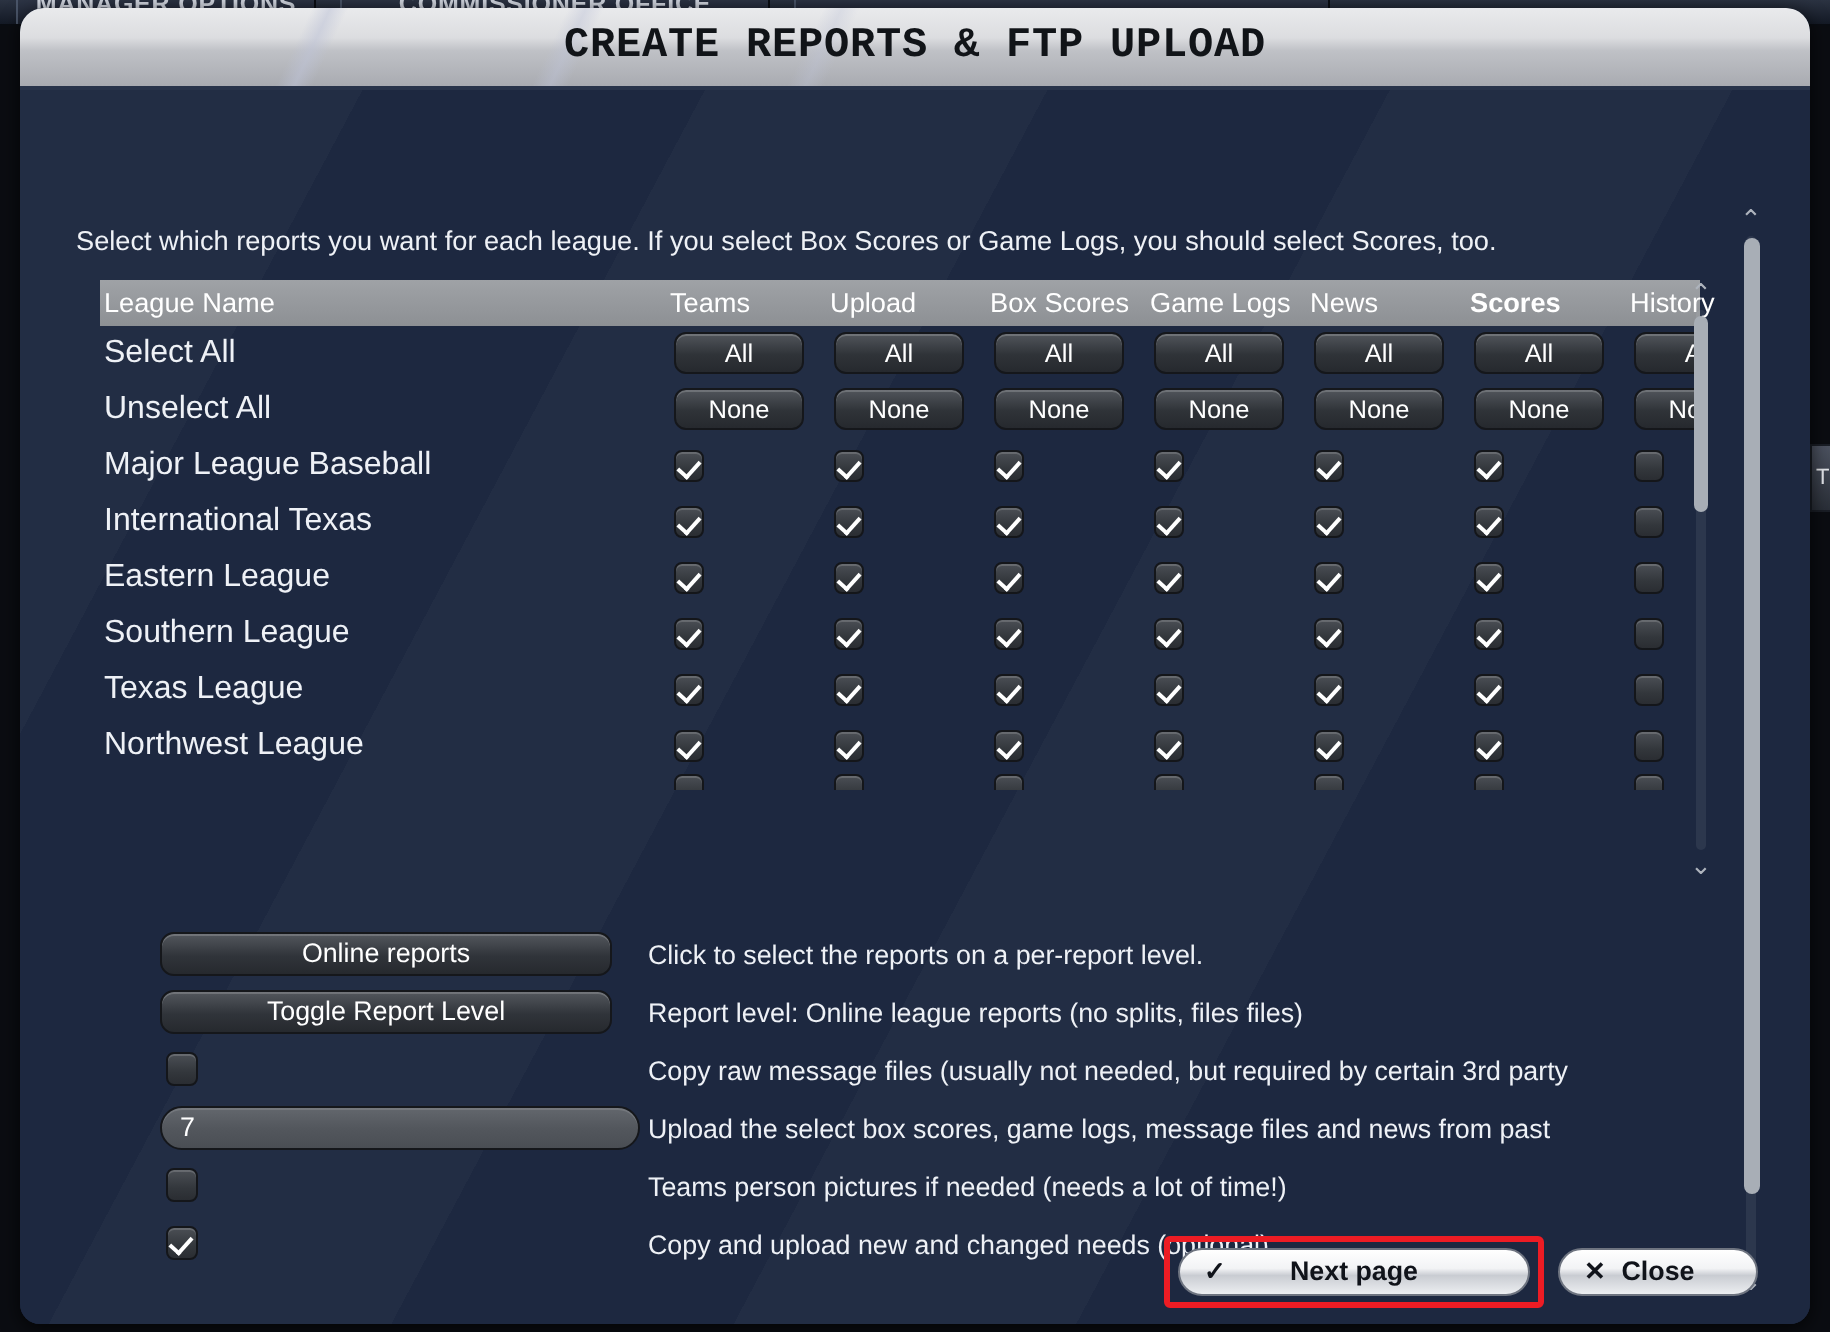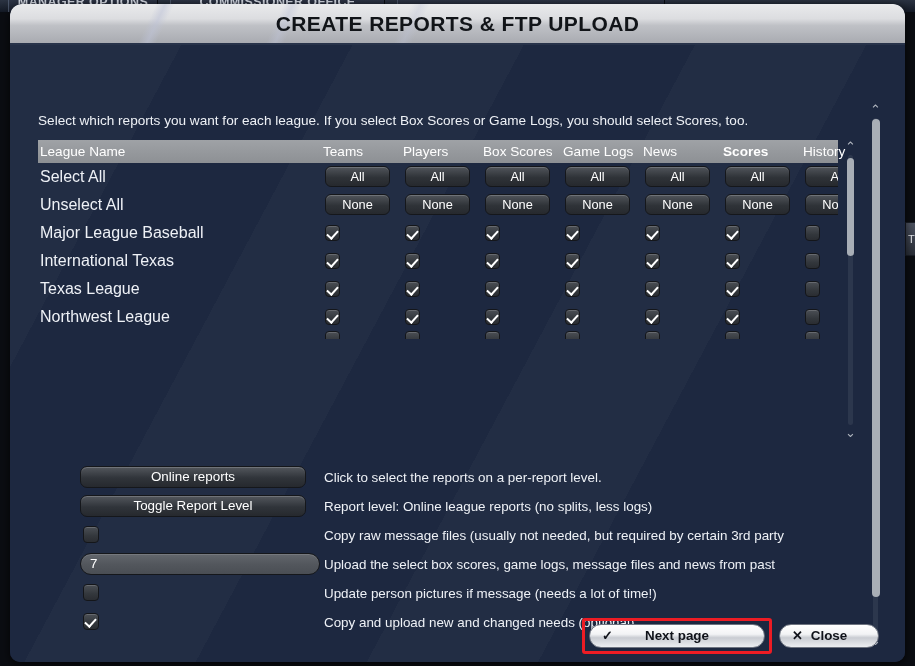--- a/index.html
+++ b/index.html
@@ -81,20 +81,21 @@
   }
 
   .titlebar {
     position: relative;
     height: 41px;
     background: linear-gradient(to bottom,
         #e9eaec 0%, #dcdde0 38%, #bfc1c6 55%, #a9abb1 100%);
     border-radius: 11px 11px 0 0;
     border-bottom: 2px solid #28334a;
     overflow: hidden;
+    font-family: Liberation Mono, monospace;
   }
   .titlebar .sheen {
     position: absolute; inset: 0;
     background:
       linear-gradient(115deg, rgba(255,255,255,0) 16%, rgba(190,195,215,.55) 17%, rgba(255,255,255,0) 18%),
       linear-gradient(115deg, rgba(255,255,255,0) 30%, rgba(190,195,215,.45) 31%, rgba(255,255,255,0) 32%),
       linear-gradient(115deg, rgba(255,255,255,0) 44%, rgba(190,195,215,.35) 45%, rgba(255,255,255,0) 46%);
     pointer-events: none;
   }
   .titlebar .title {
@@ -122,21 +123,21 @@
     position: absolute;
     left: 28px; top: 68px;
     font-size: 13.6px;
     color: #eef1f6;
     white-space: nowrap;
   }
 
   
   .tbl-wrap {
     position: absolute;
-    left: 28px; top: 95px;
+    left: 40px; top: 95px;
     width: 800px; height: 300px;
   }
   .tbl-head {
     position: relative;
     height: 23px;
     background: linear-gradient(#9fa2a6, #8d9094);
     color: #ffffff;
     font-size: 13.6px;
   }
   .tbl-head .hc {
@@ -351,21 +352,21 @@
     </div>
 
     <div class="dlg-body">
 
       <div class="intro">Select which reports you want for each league. If you select Box Scores or Game Logs, you should select Scores, too.</div>
 
       <div class="tbl-wrap">
         <div class="tbl-head" id="tbl-head">
             <div class="hc" style="left: 2px;">League Name</div>
             <div class="hc" style="left: 285px;">Teams</div>
-            <div class="hc" style="left: 365px;">Players</div>
+            <div class="hc" style="left: 365px;">Upload</div>
             <div class="hc" style="left: 445px;">Box Scores</div>
             <div class="hc" style="left: 525px;">Game Logs</div>
             <div class="hc" style="left: 605px;">News</div>
             <div class="hc" style="left: 685px; font-weight: bold;">Scores</div>
             <div class="hc" style="left: 765px;">History</div>
           </div>
         <div class="tbl-rows" id="tbl-rows">
             <div class="row hdrrow">
               <div class="lname">Select All</div>
               <div class="pill" style="left: 287px; top: 3px;">All</div>
@@ -400,20 +401,40 @@
               <div class="lname">International Texas</div>
               <div class="cbx on" style="left: 287px; top: 6px;"></div>
               <div class="cbx on" style="left: 367px; top: 6px;"></div>
               <div class="cbx on" style="left: 447px; top: 6px;"></div>
               <div class="cbx on" style="left: 527px; top: 6px;"></div>
               <div class="cbx on" style="left: 607px; top: 6px;"></div>
               <div class="cbx on" style="left: 687px; top: 6px;"></div>
               <div class="cbx" style="left: 767px; top: 6px;"></div>
             </div>
             <div class="row">
+              <div class="lname">Eastern League</div>
+              <div class="cbx on" style="left: 287px; top: 6px;"></div>
+              <div class="cbx on" style="left: 367px; top: 6px;"></div>
+              <div class="cbx on" style="left: 447px; top: 6px;"></div>
+              <div class="cbx on" style="left: 527px; top: 6px;"></div>
+              <div class="cbx on" style="left: 607px; top: 6px;"></div>
+              <div class="cbx on" style="left: 687px; top: 6px;"></div>
+              <div class="cbx" style="left: 767px; top: 6px;"></div>
+            </div>
+            <div class="row">
+              <div class="lname">Southern League</div>
+              <div class="cbx on" style="left: 287px; top: 6px;"></div>
+              <div class="cbx on" style="left: 367px; top: 6px;"></div>
+              <div class="cbx on" style="left: 447px; top: 6px;"></div>
+              <div class="cbx on" style="left: 527px; top: 6px;"></div>
+              <div class="cbx on" style="left: 607px; top: 6px;"></div>
+              <div class="cbx on" style="left: 687px; top: 6px;"></div>
+              <div class="cbx" style="left: 767px; top: 6px;"></div>
+            </div>
+            <div class="row">
               <div class="lname">Texas League</div>
               <div class="cbx on" style="left: 287px; top: 6px;"></div>
               <div class="cbx on" style="left: 367px; top: 6px;"></div>
               <div class="cbx on" style="left: 447px; top: 6px;"></div>
               <div class="cbx on" style="left: 527px; top: 6px;"></div>
               <div class="cbx on" style="left: 607px; top: 6px;"></div>
               <div class="cbx on" style="left: 687px; top: 6px;"></div>
               <div class="cbx" style="left: 767px; top: 6px;"></div>
             </div>
             <div class="row">
@@ -452,33 +473,33 @@
         <div class="arw dn">⌄</div>
       </div>
 
       <div class="opts" id="opts">
           <div class="opt-row">
             <div class="wide-btn">Online reports</div>
             <div class="opt-desc">Click to select the reports on a per-report level.</div>
           </div>
           <div class="opt-row">
             <div class="wide-btn">Toggle Report Level</div>
-            <div class="opt-desc">Report level: Online league reports (no splits, less logs)</div>
+            <div class="opt-desc">Report level: Online league reports (no splits, files files)</div>
           </div>
           <div class="opt-row">
             <div class="cbx opt-cbx"></div>
             <div class="opt-desc">Copy raw message files (usually not needed, but required by certain 3rd party</div>
           </div>
           <div class="opt-row">
             <div class="numfield">7</div>
             <div class="opt-desc">Upload the select box scores, game logs, message files and news from past</div>
           </div>
           <div class="opt-row">
             <div class="cbx opt-cbx"></div>
-            <div class="opt-desc">Update person pictures if message (needs a lot of time!)</div>
+            <div class="opt-desc">Teams person pictures if needed (needs a lot of time!)</div>
           </div>
           <div class="opt-row">
             <div class="cbx opt-cbx on"></div>
             <div class="opt-desc">Copy and upload new and changed needs (optional)</div>
           </div>
         </div>
 
       <div class="footer">
         <div class="hl-box"></div>
 

